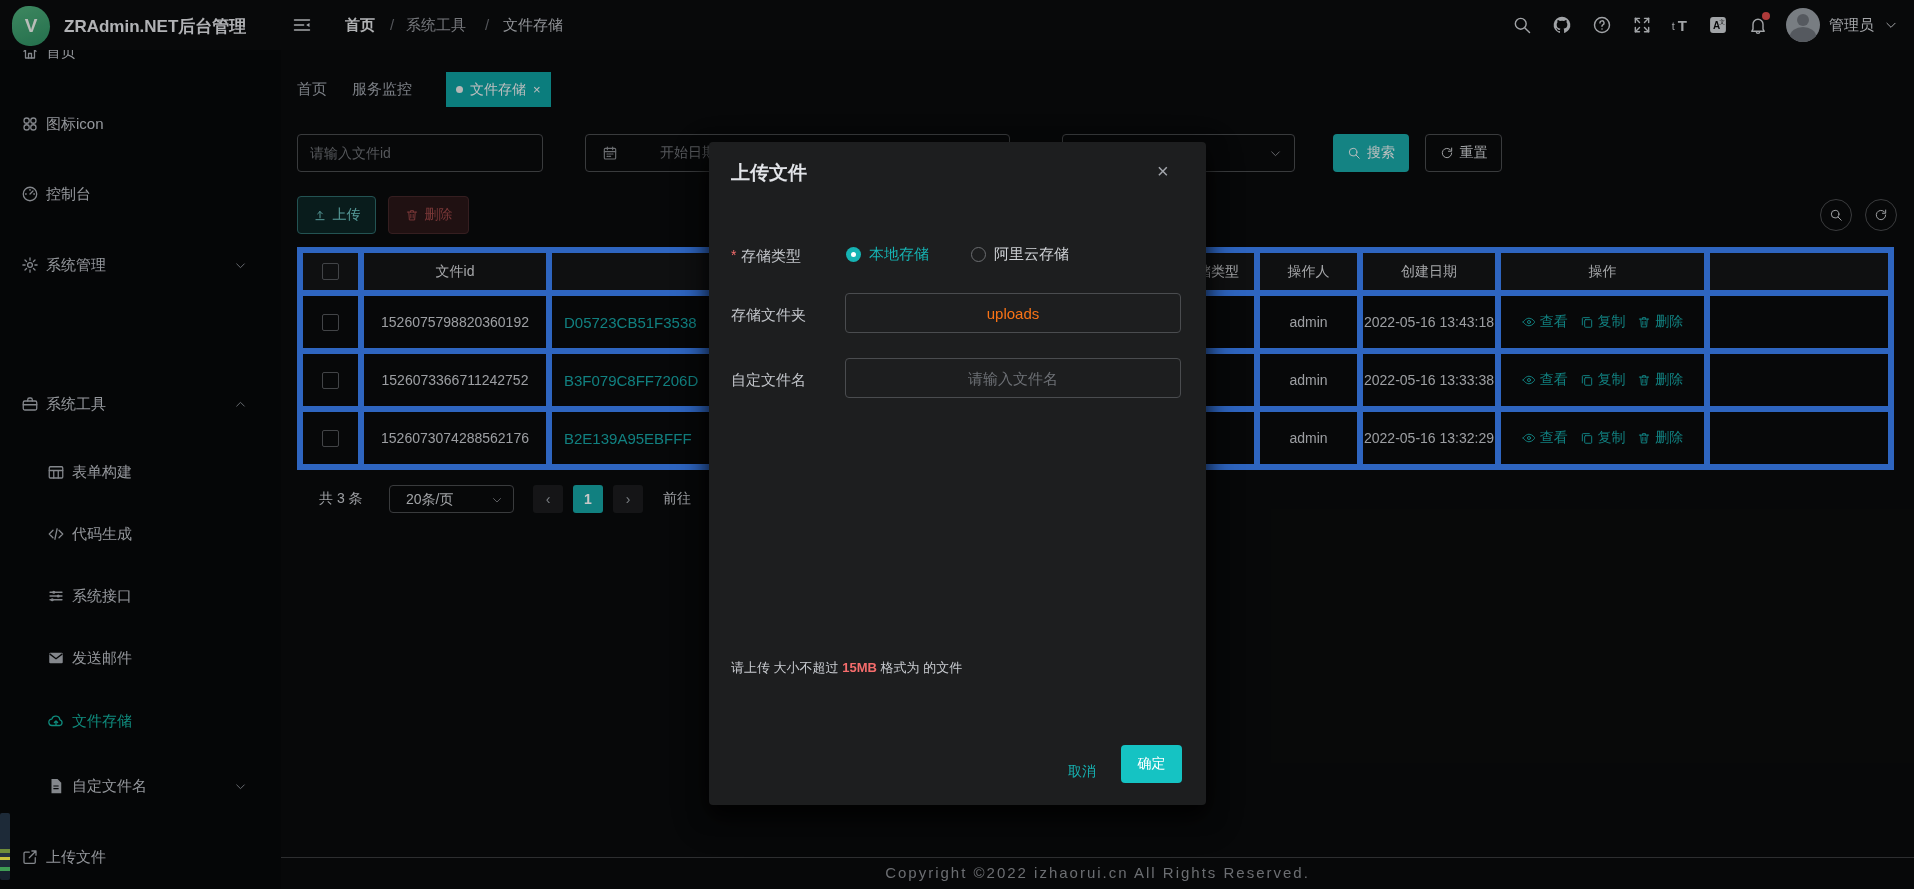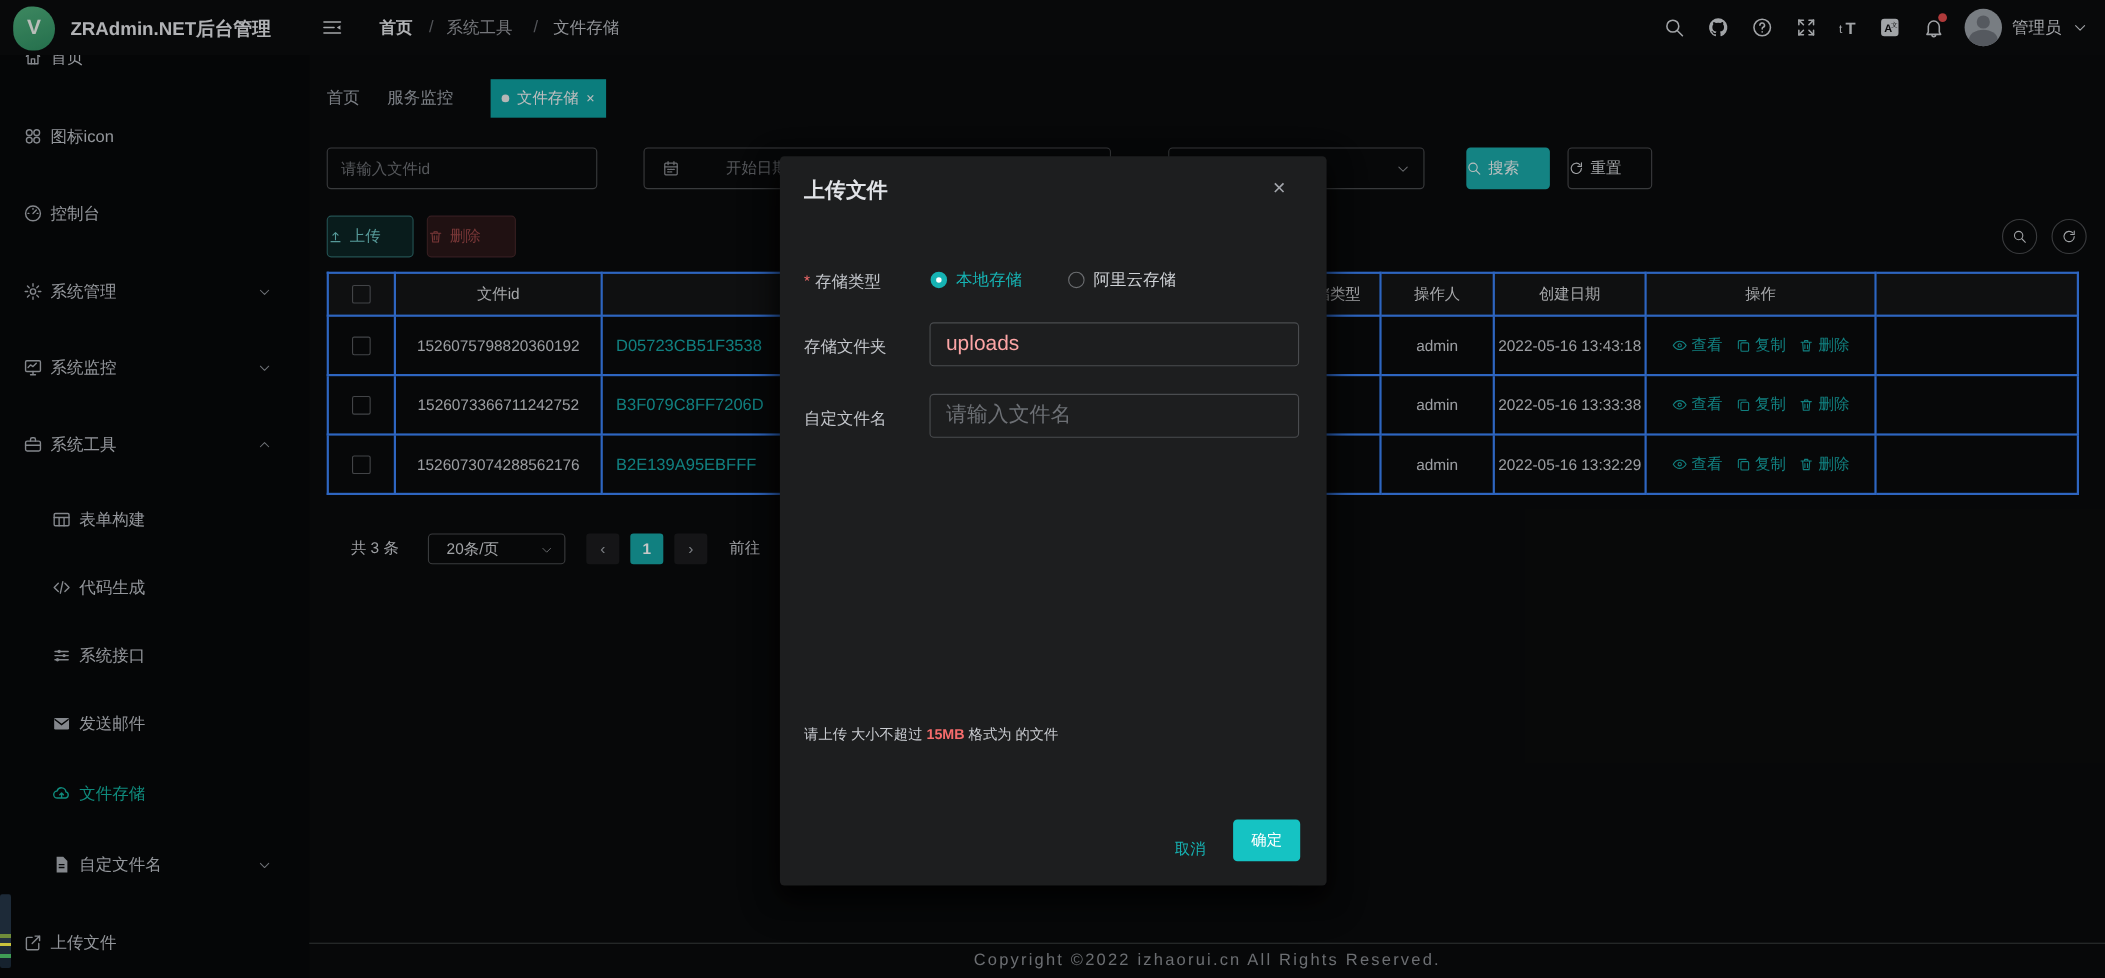--- a/index.html
+++ b/index.html
@@ -31,47 +31,47 @@
   .tag{position:absolute;top:72px;height:35px;display:flex;align-items:center;font-size:15px;color:#9ea3ab;cursor:pointer;}
   .tag.active{background:#0fa0a0;color:#f2f3f4;padding:0 10px;font-size:14px;}
   .tag .dot{width:7px;height:7px;border-radius:50%;background:#e8eaea;margin-right:7px;}
   .tag .x{margin-left:7px;font-size:13px;}
   
   .inp{position:absolute;height:38px;border:1px solid #4a4c4f;border-radius:4px;background:transparent;
        color:#d5d8dc;font-size:14px;box-sizing:border-box;font-family:"Liberation Sans",sans-serif;}
   input.inp{padding:0 12px;outline:none;}
   input.inp::placeholder{color:#6d7075;}
   .datebox{display:flex;align-items:center;color:#6d7075;font-size:14px;}
-  .btn{position:absolute;height:38px;border-radius:4px;display:flex;align-items:center;
+  .btn{position:absolute;height:38px;border-radius:4px;display:flex;align-items:center;justify-content:center;
        gap:6px;font-size:14px;cursor:pointer;box-sizing:border-box;}
   
   table#grid{border-collapse:collapse;table-layout:fixed;width:1591px;background:transparent;}
-  #grid th,#grid td{border:2px solid #3b82f6;font-weight:normal;overflow:hidden;white-space:nowrap;margin-left:16px;}
+  #grid th,#grid td{border:6px solid #3b82f6;font-weight:normal;overflow:hidden;white-space:nowrap;margin-left:16px;}
   #grid th{height:35px;background:#141517;color:#d4d6d9;font-size:14px;}
   #grid td{height:50px;text-align:center;color:#c8cbd0;font-size:14px;}
   #grid td.fname{text-align:left;padding-left:12px;color:#16a5a5;font-size:15px;}
   .cbx{display:inline-block;width:15px;height:15px;border:1px solid #55585c;border-radius:2px;vertical-align:middle;}
   .oplink{display:inline-flex;align-items:center;gap:4px;color:#16a5a5;cursor:pointer;}
   .oplink .ic{width:14px;height:14px;}
   
   .pgbtn{position:absolute;top:485px;width:30px;height:28px;background:#1b1c1e;border-radius:3px;
          display:flex;align-items:center;justify-content:center;color:#9ea2a8;font-size:14px;cursor:pointer;}
   .pgbtn.cur{background:#16a5a5;color:#fff;font-weight:bold;}
   
   .circ{position:absolute;width:30px;height:30px;border:1px solid #4a4c4f;border-radius:50%;
         display:flex;align-items:center;justify-content:center;color:#cfd2d6;cursor:pointer;}
   .circ .ic{width:14px;height:14px;}
   
   #ovl{left:0;top:0;right:0;bottom:0;background:rgba(0,0,0,0.22);z-index:40;}
   #dlg{left:709px;top:142px;width:497px;height:663px;background:#1d1e1f;border-radius:4px;z-index:50;
        box-shadow:0 12px 32px 4px rgba(0,0,0,.4),0 8px 20px rgba(0,0,0,.7);}
   .dlbl{position:absolute;font-size:15px;color:#c3c6cb;}
   .dinp{position:absolute;left:136px;width:336px;height:40px;border:1px solid #4a4c4f;border-radius:4px;
-        background:transparent;color:#fca5a5;font-size:19px;padding:0 14px;box-sizing:border-box;outline:none;
-        font-family:"Liberation Sans",sans-serif;}
+        background:transparent;color:#f97316;font-size:15px;padding:0 14px;box-sizing:border-box;outline:none;
+        font-family:"Liberation Sans",sans-serif;text-align:center;}
   .dinp::placeholder{color:#6d7075;}
   .radio{display:inline-flex;align-items:center;gap:8px;font-size:15px;cursor:pointer;}
   .rdot{width:15px;height:15px;border-radius:50%;box-sizing:border-box;}
   #drop{position:absolute;left:22px;top:278px;width:450px;height:230px;border:1px dashed #4c4e51;border-radius:6px;}
   #footer-line{left:281px;top:857px;right:0;border-top:1px solid #3a3c3e;}
   #copyright{left:281px;right:0;top:864px;text-align:center;color:#8a8d92;font-size:15px;letter-spacing:2px;}
   #artifact{left:0;top:813px;width:10px;height:67px;z-index:60;border-radius:2px;
     background:linear-gradient(180deg,#1d2a38 0 36px,#6f8c3a 36px 40px,#24313f 40px 44px,#c9c23c 44px 47px,
     #1d2a38 47px 54px,#3f9c55 54px 58px,#16222e 58px 67px);}
 </style>
@@ -113,35 +113,20 @@
       <span>控制台</span>
     </div>
     <div class="side-item top" style="top:250px">
       <span class="ic">
           <svg viewBox="0 0 24 24">
             <circle cx="12" cy="12" r="3.2" stroke="currentColor" fill="none" stroke-width="1.7" stroke-linecap="round" stroke-linejoin="round"></circle>
             <path d="M12 2.5v3M12 18.5v3M2.5 12h3M18.5 12h3M5.3 5.3l2.1 2.1M16.6 16.6l2.1 2.1M5.3 18.7l2.1-2.1M16.6 7.4l2.1-2.1" stroke="currentColor" fill="none" stroke-width="1.7" stroke-linecap="round" stroke-linejoin="round"></path>
           </svg>
         </span>
       <span>系统管理</span>
-      <span class="ic chev">
-          <svg viewBox="0 0 24 24">
-            <path d="M5 9l7 7 7-7" stroke="currentColor" fill="none" stroke-width="1.7" stroke-linecap="round" stroke-linejoin="round"></path>
-          </svg>
-        </span>
-    </div>
-    <div class="side-item top" style="top:319px">
-      <span class="ic">
-          <svg viewBox="0 0 24 24">
-            <rect x="3" y="4" width="18" height="13" rx="1.5" stroke="currentColor" fill="none" stroke-width="1.7" stroke-linecap="round" stroke-linejoin="round"></rect>
-            <path d="M6 12l3-3 3 2 4-4" stroke="currentColor" fill="none" stroke-width="1.7" stroke-linecap="round" stroke-linejoin="round"></path>
-            <path d="M9 21h6M12 17v4" stroke="currentColor" fill="none" stroke-width="1.7" stroke-linecap="round" stroke-linejoin="round"></path>
-          </svg>
-        </span>
-      <span>系统监控</span>
       <span class="ic chev">
           <svg viewBox="0 0 24 24">
             <path d="M5 9l7 7 7-7" stroke="currentColor" fill="none" stroke-width="1.7" stroke-linecap="round" stroke-linejoin="round"></path>
           </svg>
         </span>
     </div>
     <div class="side-item top" style="top:389px">
       <span class="ic">
           <svg viewBox="0 0 24 24">
             <rect x="3" y="8" width="18" height="12" rx="2" stroke="currentColor" fill="none" stroke-width="1.7" stroke-linecap="round" stroke-linejoin="round"></rect>

